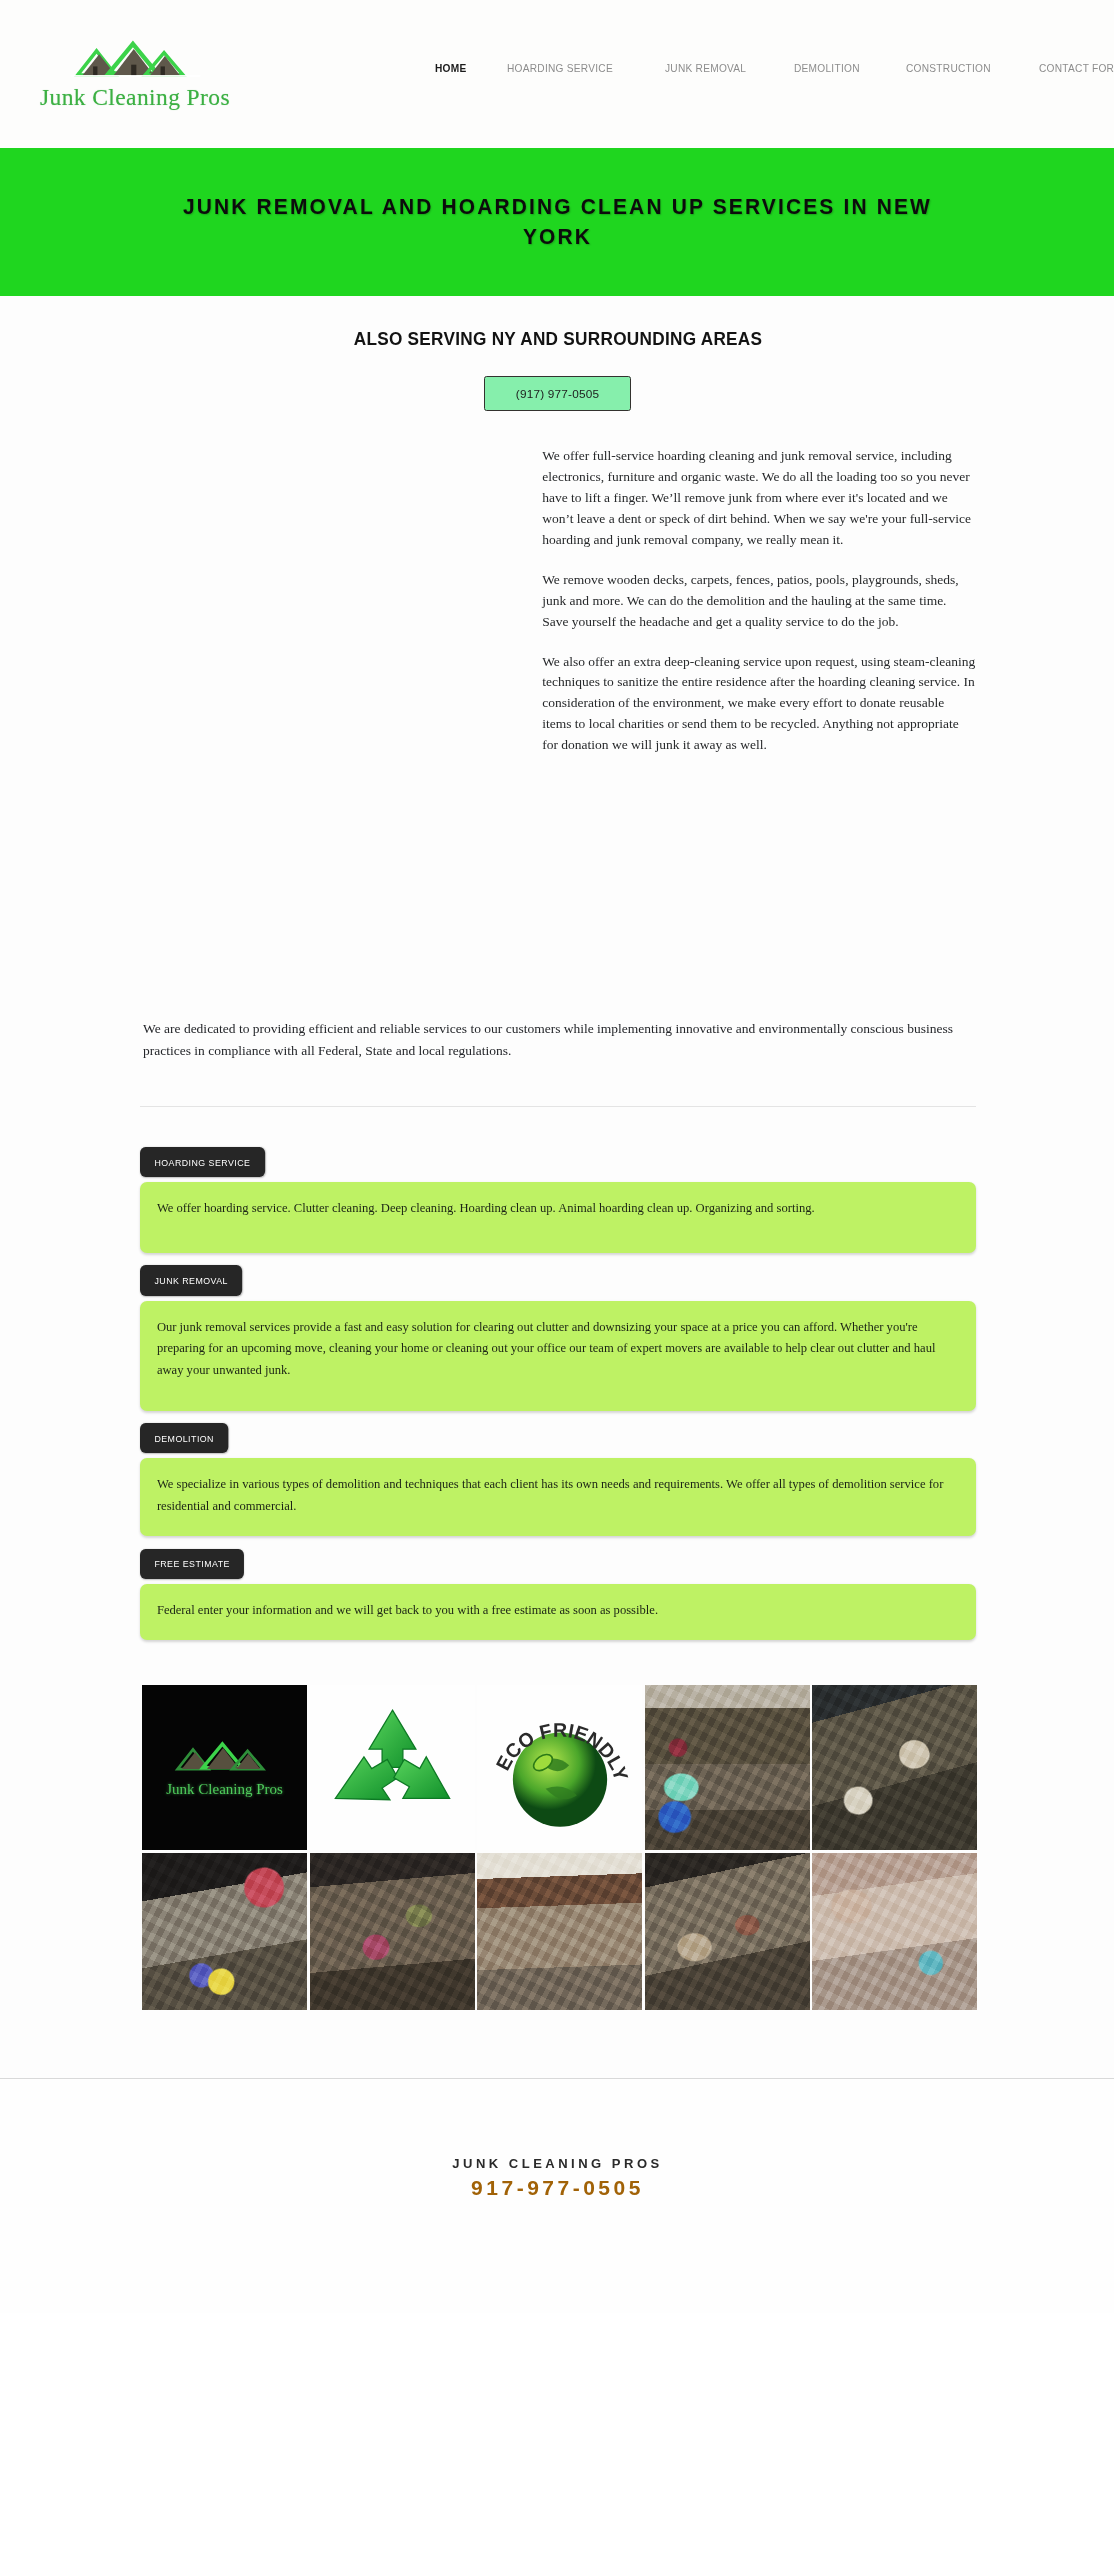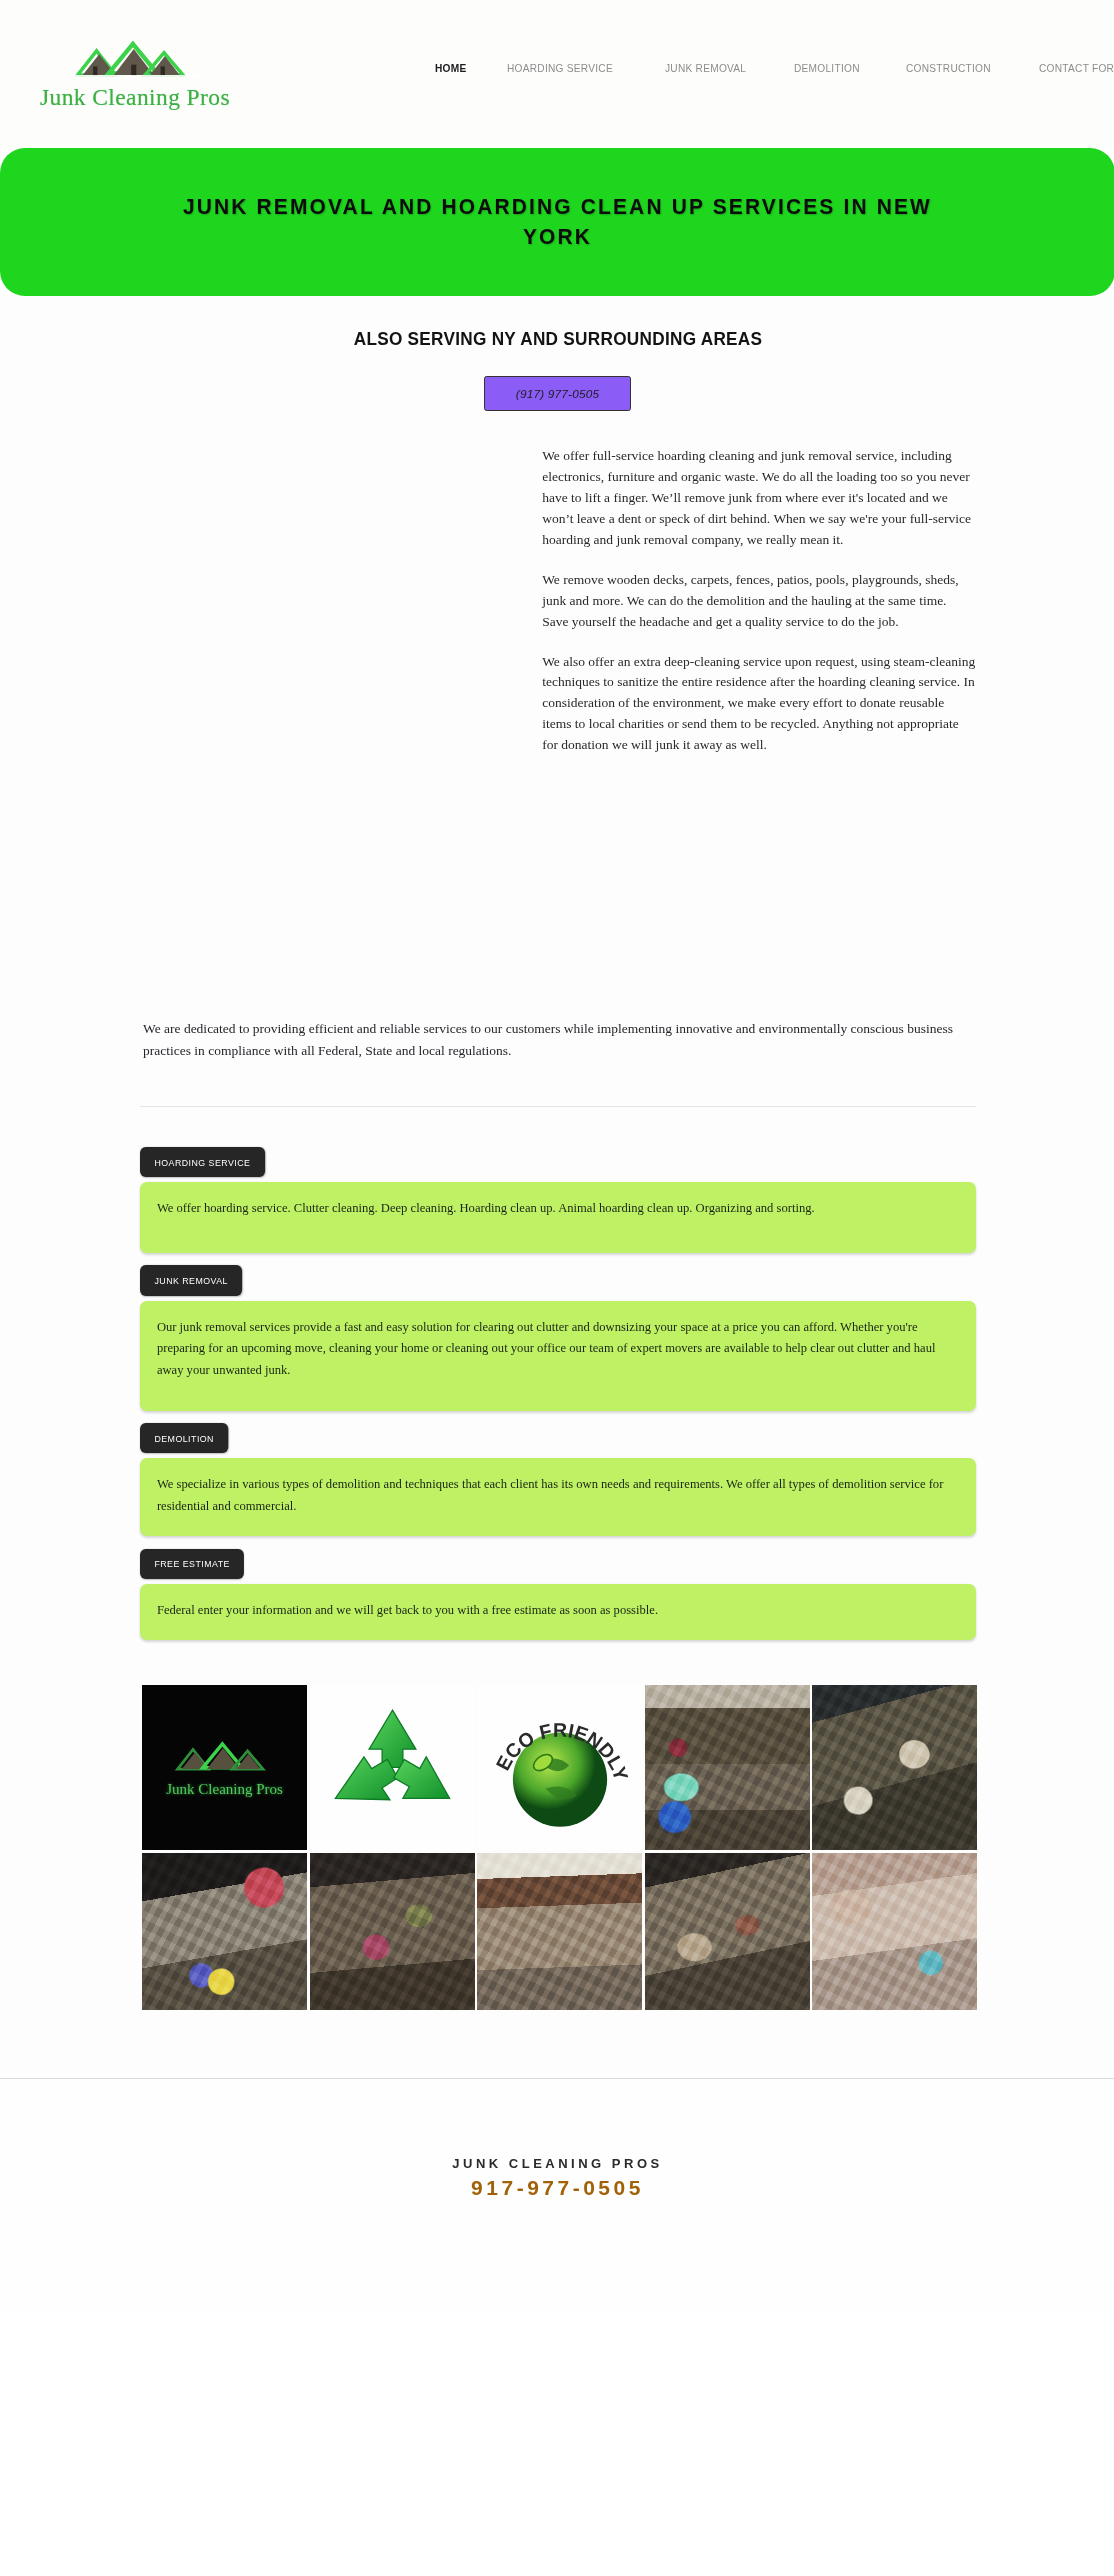--- a/index.html
+++ b/index.html
@@ -61,21 +61,20 @@
   .nav-link.is-active { color: #1a1a1a; font-weight: 700; }
 
   
   .hero-banner {
     background: #1fd61f;
     height: 148px;
     display: flex;
     align-items: center;
     justify-content: center;
     padding: 0 139px;
-    border-radius: 25px;
   }
 
   .hero-title {
     font-size: 22px;
     font-weight: 700;
     letter-spacing: 2.3px;
     color: #0c0c0c;
     text-align: center;
     line-height: 1.35;
     text-shadow: 0.9px 0.9px 1.7px rgba(0,0,0,.22);
@@ -94,29 +93,28 @@
     letter-spacing: 0.3px;
     color: #131313;
     transform: scaleX(0.94);
     margin-bottom: 26px;
   }
 
   .phone-wrap { display: flex; justify-content: center; margin-bottom: 35px; }
 
   .phone-button {
     border: 1.3px solid #33322f;
-    background: #8b5cf6;
+    background: #86efac;
     border-radius: 2.6px;
     padding: 9.6px 31px;
     font-size: 11.8px;
     color: #1c1c1c;
     letter-spacing: 0.2px;
     cursor: pointer;
     font-family: "Liberation Sans", sans-serif;
-    font-style: italic;
   }
 
   
   .intro-grid {
     display: grid;
     grid-template-columns: 401px 1fr;
     padding-left: 1.7px;
   }
 
   .intro-media { min-height: 523px; }

